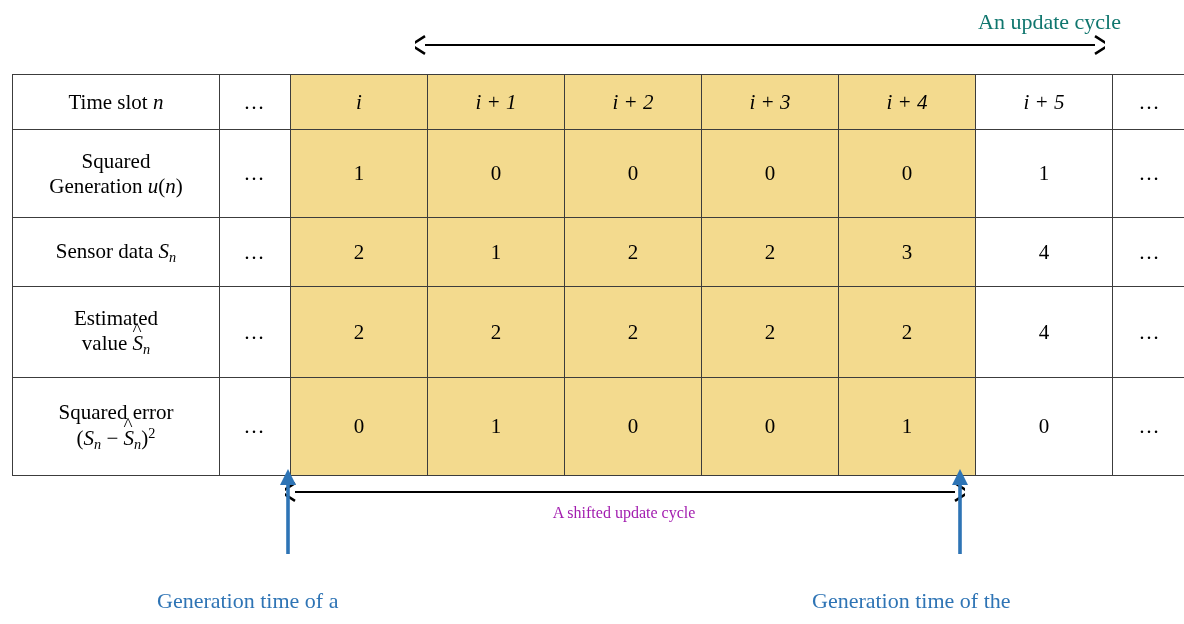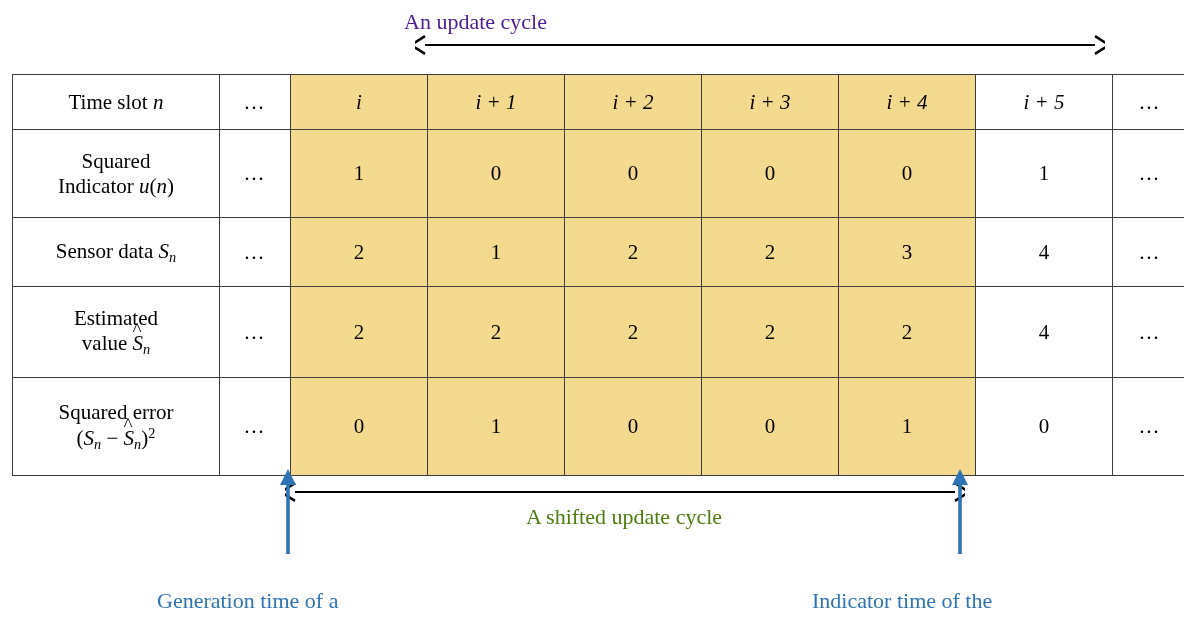--- a/index.html
+++ b/index.html
@@ -11,26 +11,26 @@
     width: 1184px;
     height: 624px;
     position: relative;
     font-family: "Liberation Serif", "DejaVu Serif", serif;
     overflow: hidden;
   }
 
   
   #top-cycle-label {
     position: absolute;
-    left: 404px;
+    left: 444px;
     top: 10px;
     width: 677px;
-    text-align: left;
+    text-align: right;
     font-size: 22px;
-    color: #4c1d95;
+    color: #0f766e;
     line-height: 1.1;
   }
   #top-cycle-arrow {
     position: absolute;
     left: 415px;
     top: 33px;
     width: 690px;
     height: 24px;
   }
 
@@ -96,22 +96,22 @@
     top: 481px;
     width: 680px;
     height: 22px;
   }
   #bottom-cycle-label {
     position: absolute;
     left: 290px;
     top: 504px;
     width: 668px;
     text-align: center;
-    font-size: 22px;
-    color: #4d7c0f;
+    font-size: 16px;
+    color: #a21caf;
   }
   .marker-arrow {
     position: absolute;
     width: 22px;
     height: 86px;
   }
   #marker-left  { left: 277px; top: 468px; }
   #marker-right { left: 949px; top: 468px; }
 
   .blue-caption {
@@ -153,21 +153,21 @@
       <td class="slotcol hl mi">i + 2</td>
       <td class="slotcol hl mi">i + 3</td>
       <td class="slotcol hl mi">i + 4</td>
       <td class="c5 mi">i + 5</td>
       <td class="tail"><span class="ell">…</span></td>
     </tr>
 
     <tr class="r-update">
       <td class="rowlabel">
         <span>Squared</span><br>
-        <span>Indicator </span><span class="mi">u</span><span>(</span><span class="mi">n</span><span>)</span>
+        <span>Generation </span><span class="mi">u</span><span>(</span><span class="mi">n</span><span>)</span>
       </td>
       <td class="dots"><span class="ell">…</span></td>
       <td class="slotcol hl">1</td>
       <td class="slotcol hl">0</td>
       <td class="slotcol hl">0</td>
       <td class="slotcol hl">0</td>
       <td class="slotcol hl">0</td>
       <td class="c5">1</td>
       <td class="tail"><span class="ell">…</span></td>
     </tr>
@@ -240,14 +240,14 @@
 <svg id="marker-right" class="marker-arrow" viewBox="0 0 22 86">
   <line x1="11" y1="86" x2="11" y2="14" stroke="#2e74b5" stroke-width="3.6"></line>
   <path d="M11,1 L19,17 L3,17 Z" fill="#2e74b5"></path>
 </svg>
 
 <div id="caption-left" class="blue-caption">
   <span>Generation time of a</span><br>
 </div>
 
 <div id="caption-right" class="blue-caption">
-  <span>Indicator time of the</span><br>
+  <span>Generation time of the</span><br>
 </div>
 
 </body></html>

